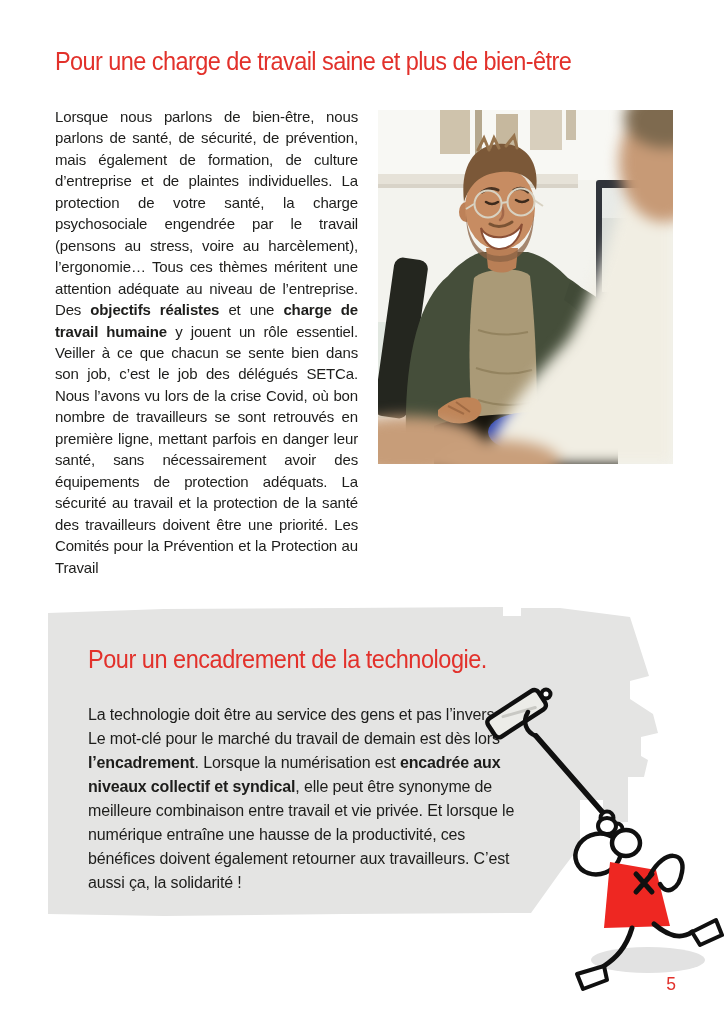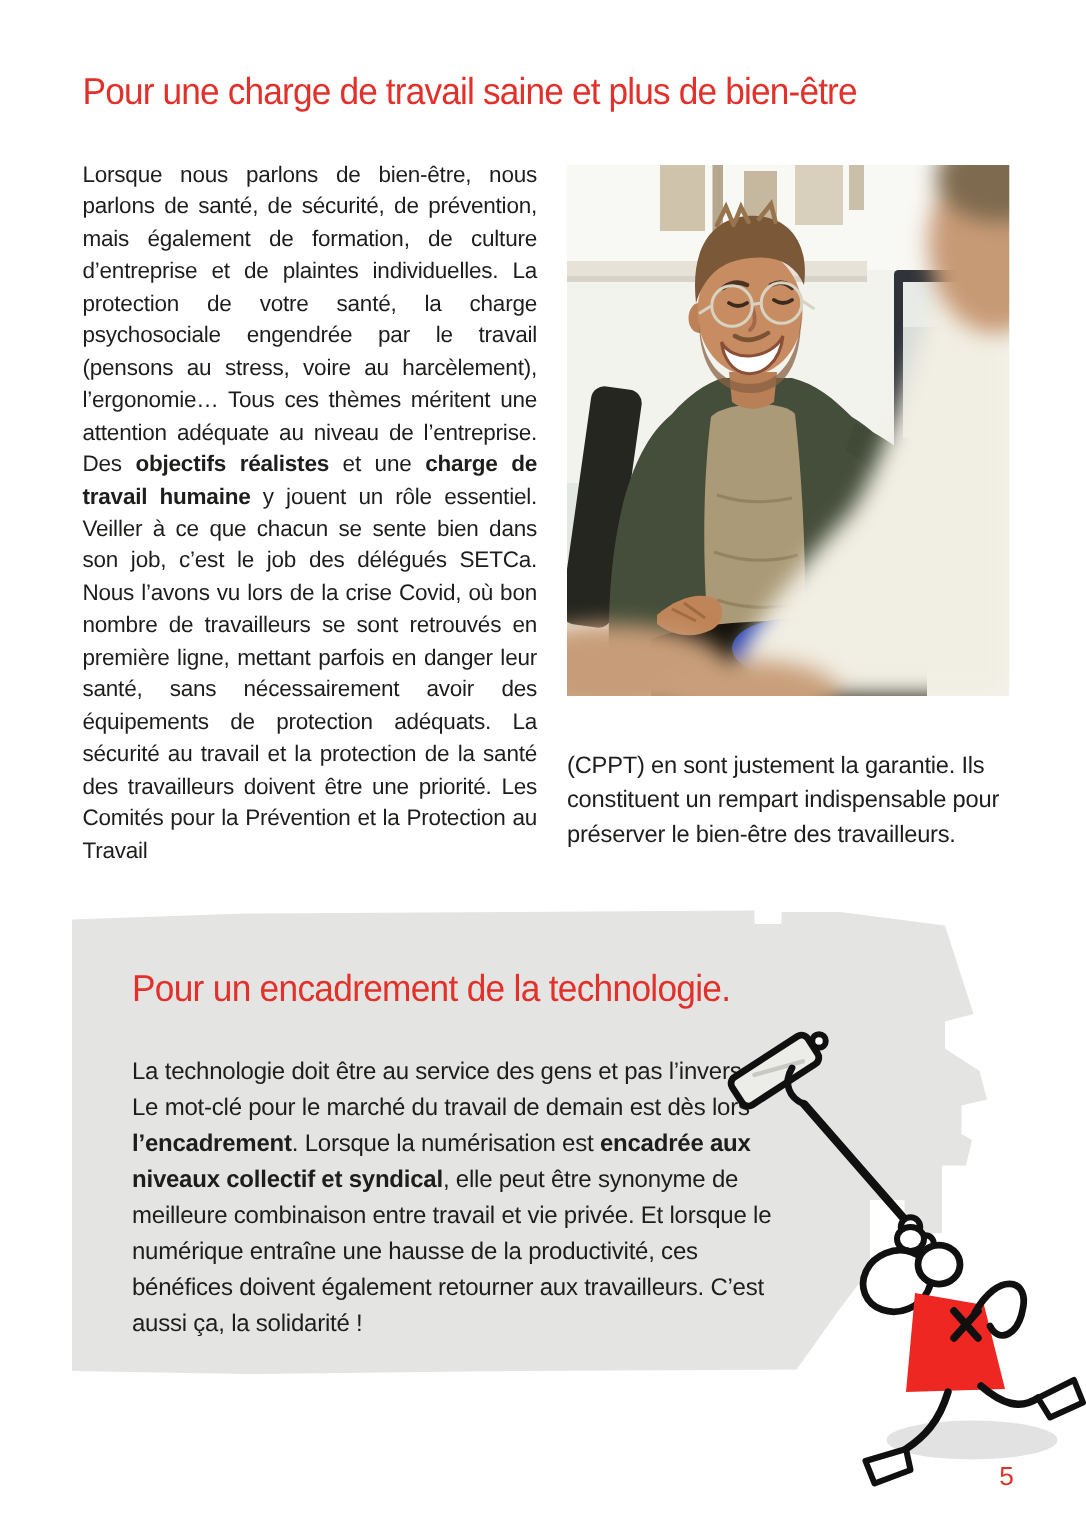--- a/index.html
+++ b/index.html
@@ -106,21 +106,20 @@
       <g style="filter:blur(7px)">
         <path d="M242,96 C258,64 295,70 295,120 L295,354 L104,354 C120,306 156,268 190,230 C212,196 228,140 242,96 Z" fill="#f1eee3"></path>
         <ellipse cx="286" cy="52" rx="45" ry="60" fill="#c79a76"></ellipse>
         <ellipse cx="288" cy="8" rx="42" ry="30" fill="#7e6a4f"></ellipse>
         <ellipse cx="30" cy="336" rx="78" ry="30" fill="#c79d79"></ellipse>
         <ellipse cx="120" cy="352" rx="62" ry="22" fill="#c99f7b"></ellipse>
       </g>
     </svg>
   </div>
 
-  <div class="abs caption">(CPPT) en sont justement la garantie. Ils constituent un rempart indispensable pour préserver le bien-être des travailleurs.</div>
 
   <div class="abs block-title">Pour un encadrement de la technologie.</div>
 
   <div class="abs block-body"><span>La technologie doit être au service des gens et pas l’inverse. Le mot-clé pour le marché du travail de demain est dès lors </span><span class="seg-bold">l’encadrement</span><span>. Lorsque la numérisation est </span><span class="seg-bold">encadrée aux niveaux collectif et syndical</span><span>, elle peut être synonyme de meilleure combinaison entre travail et vie privée. Et lorsque le numérique entraîne une hausse de la productivité, ces bénéfices doivent également retourner aux travailleurs. C’est aussi ça, la solidarité !</span></div>
 
   <svg class="abs figure-svg" width="254" height="360" viewBox="0 0 254 360" aria-hidden="true">
 
     <ellipse cx="178" cy="300" rx="57" ry="13" style="fill:var(--shadow_gray,#e2e2e2)"></ellipse>
 
     <g transform="rotate(-33 48 54)">

